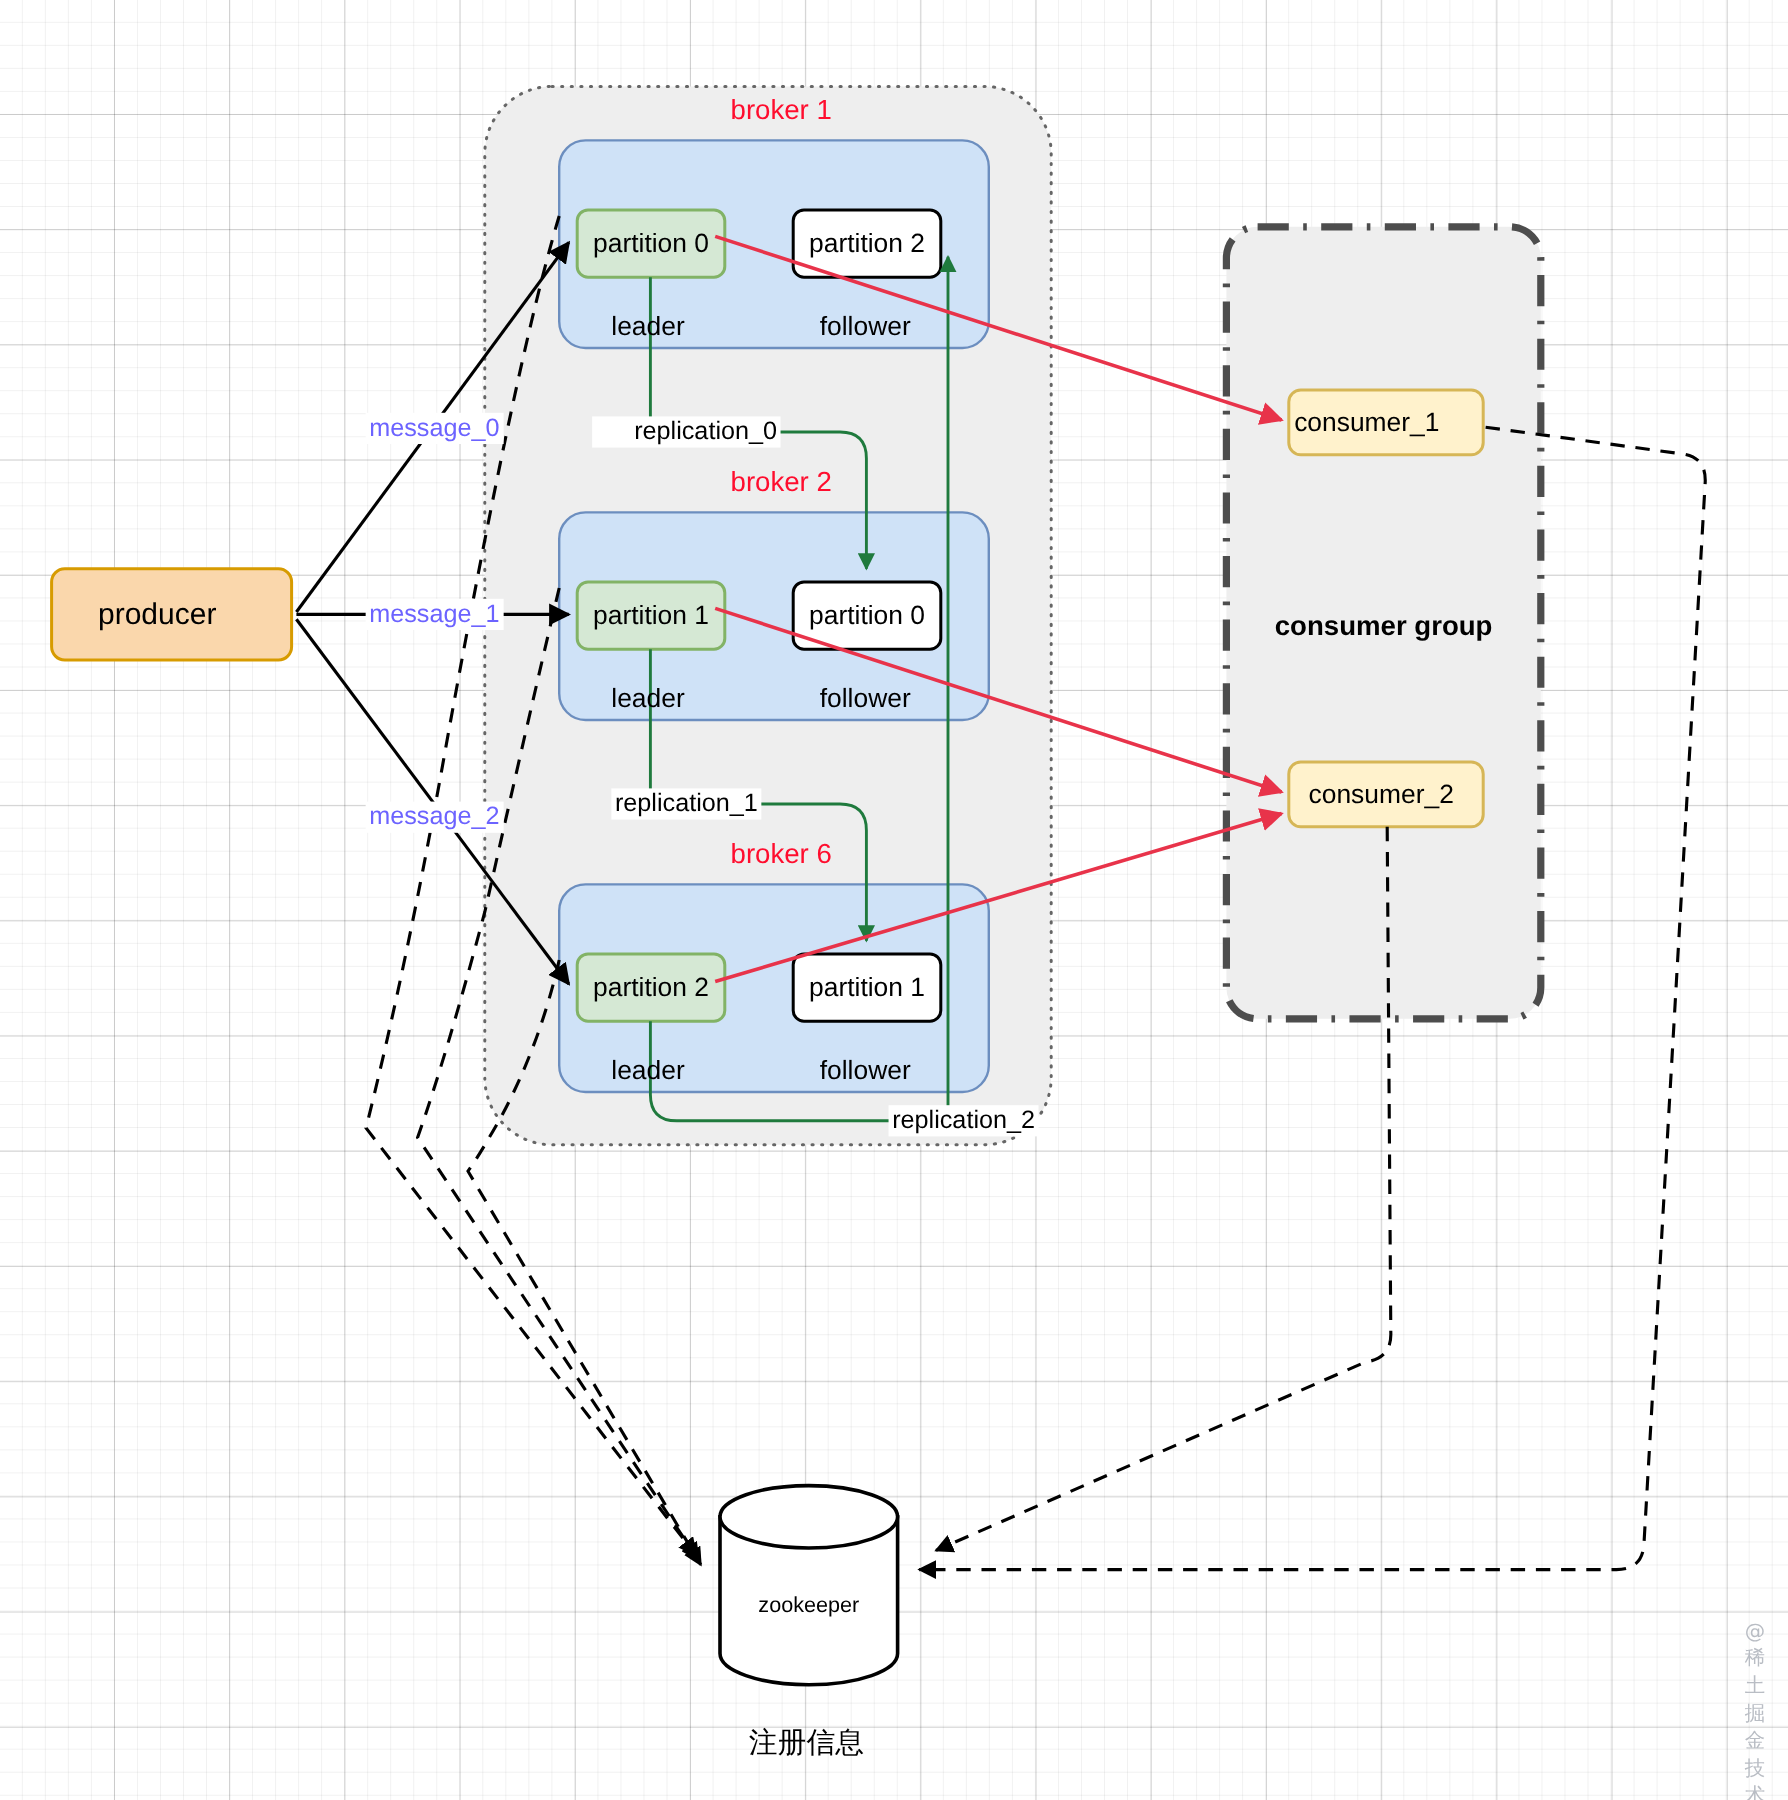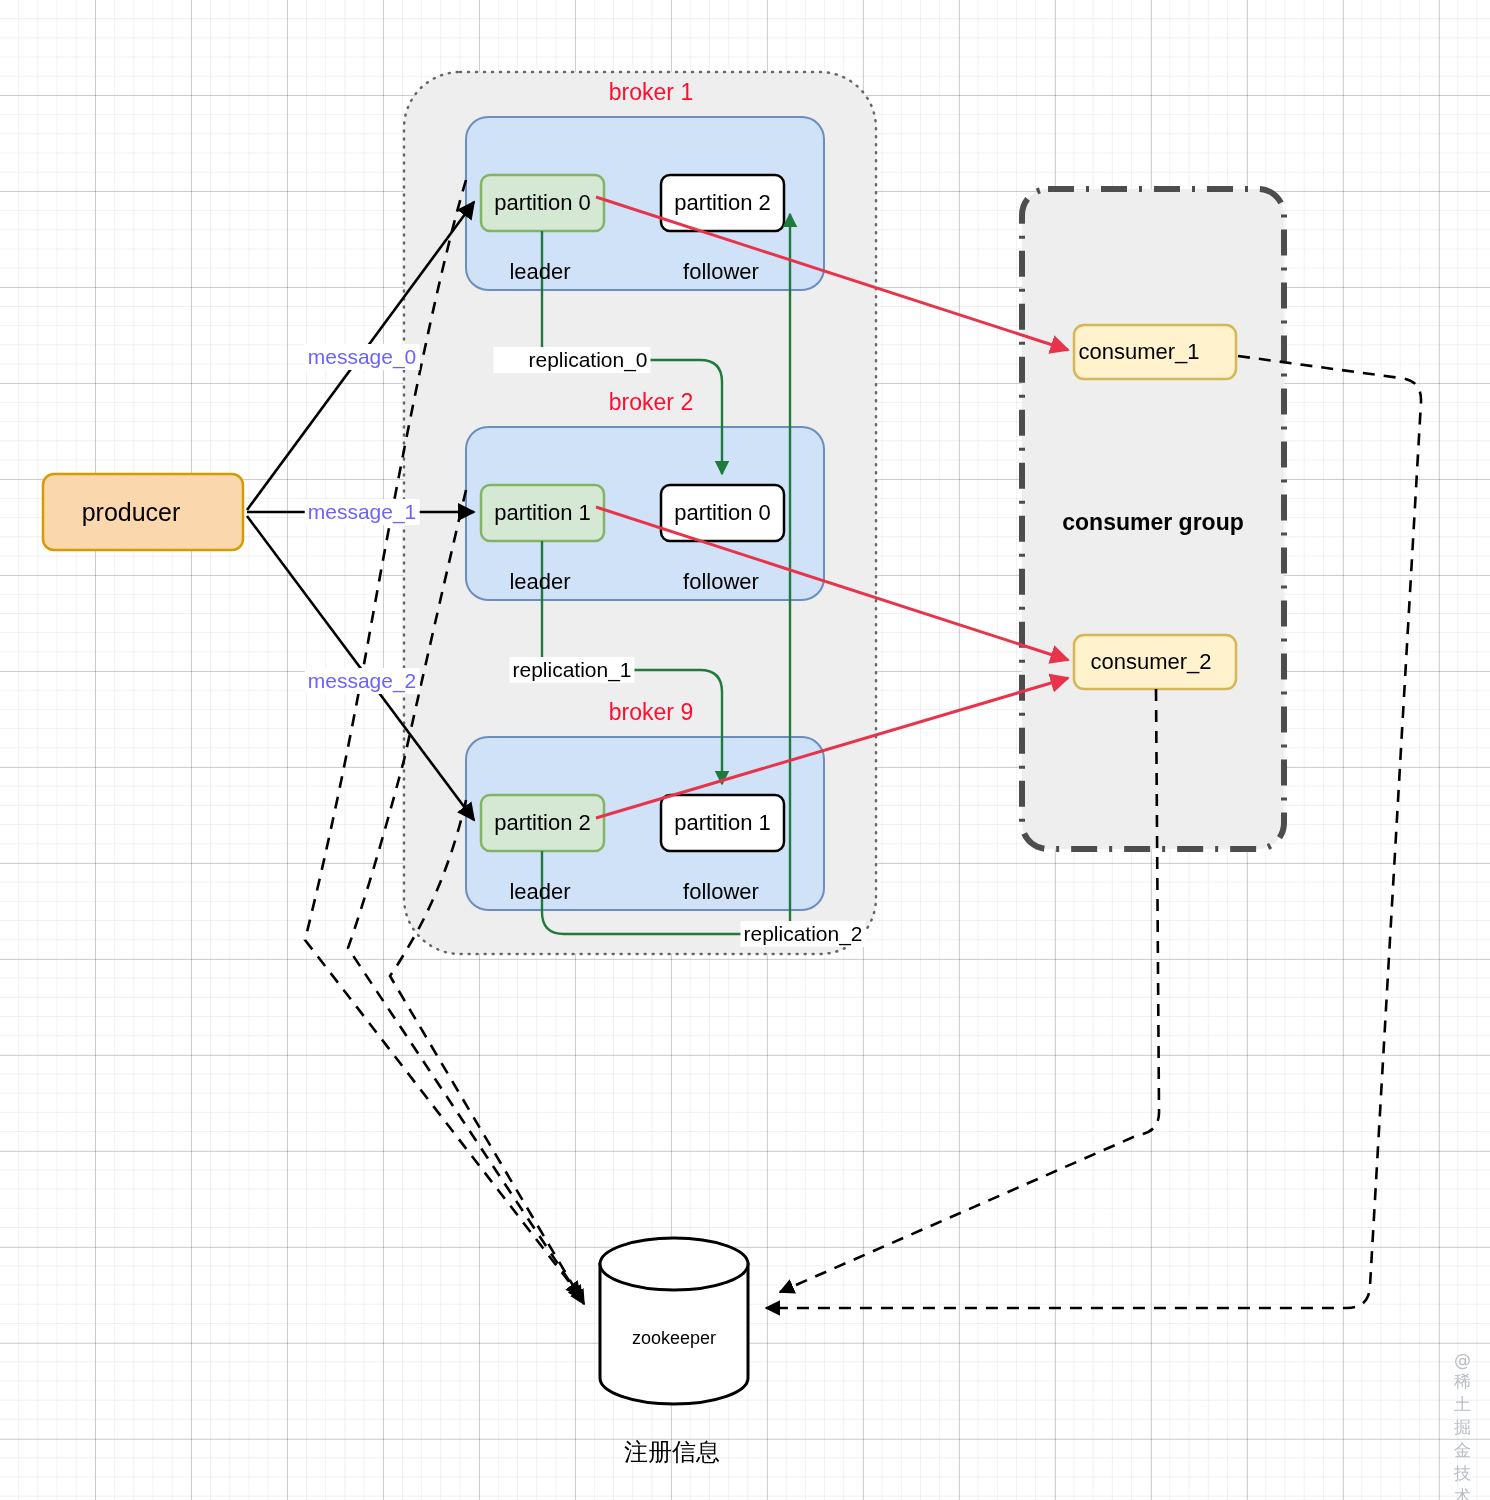--- a/index.html
+++ b/index.html
@@ -167,21 +167,21 @@
   </svg>
 
   <div class="node-text" style="left:43px; top:474px; width:176px; height:76px; font-size:25px;">producer</div>
 
   <div class="msg-label" style="left:362px; top:357px;">message_0</div>
   <div class="msg-label" style="left:362px; top:512px;text-align:center;">message_1</div>
   <div class="msg-label" style="left:362px; top:664px;margin-top:17px;">message_2</div>
 
   <div class="broker-label" style="left:651px; top:92px;">broker 1</div>
   <div class="broker-label" style="left:651px; top:402px;">broker 2</div>
-  <div class="broker-label" style="left:651px; top:712px;">broker 9</div>
+  <div class="broker-label" style="left:651px; top:712px;">broker 6</div>
 
   <div class="node-text" style="left:481px; top:175px; width:123px; height:56px; font-size:22px;">partition 0</div>
   <div class="node-text" style="left:661px; top:175px; width:123px; height:56px; font-size:22px;">partition 2</div>
   <div class="role-label" style="left:540px; top:272px;">leader</div>
   <div class="role-label" style="left:721px; top:272px;">follower</div>
 
   <div class="node-text" style="left:481px; top:485px; width:123px; height:56px; font-size:22px;">partition 1</div>
   <div class="node-text" style="left:661px; top:485px; width:123px; height:56px; font-size:22px;">partition 0</div>
   <div class="role-label" style="left:540px; top:582px;">leader</div>
   <div class="role-label" style="left:721px; top:582px;">follower</div>

